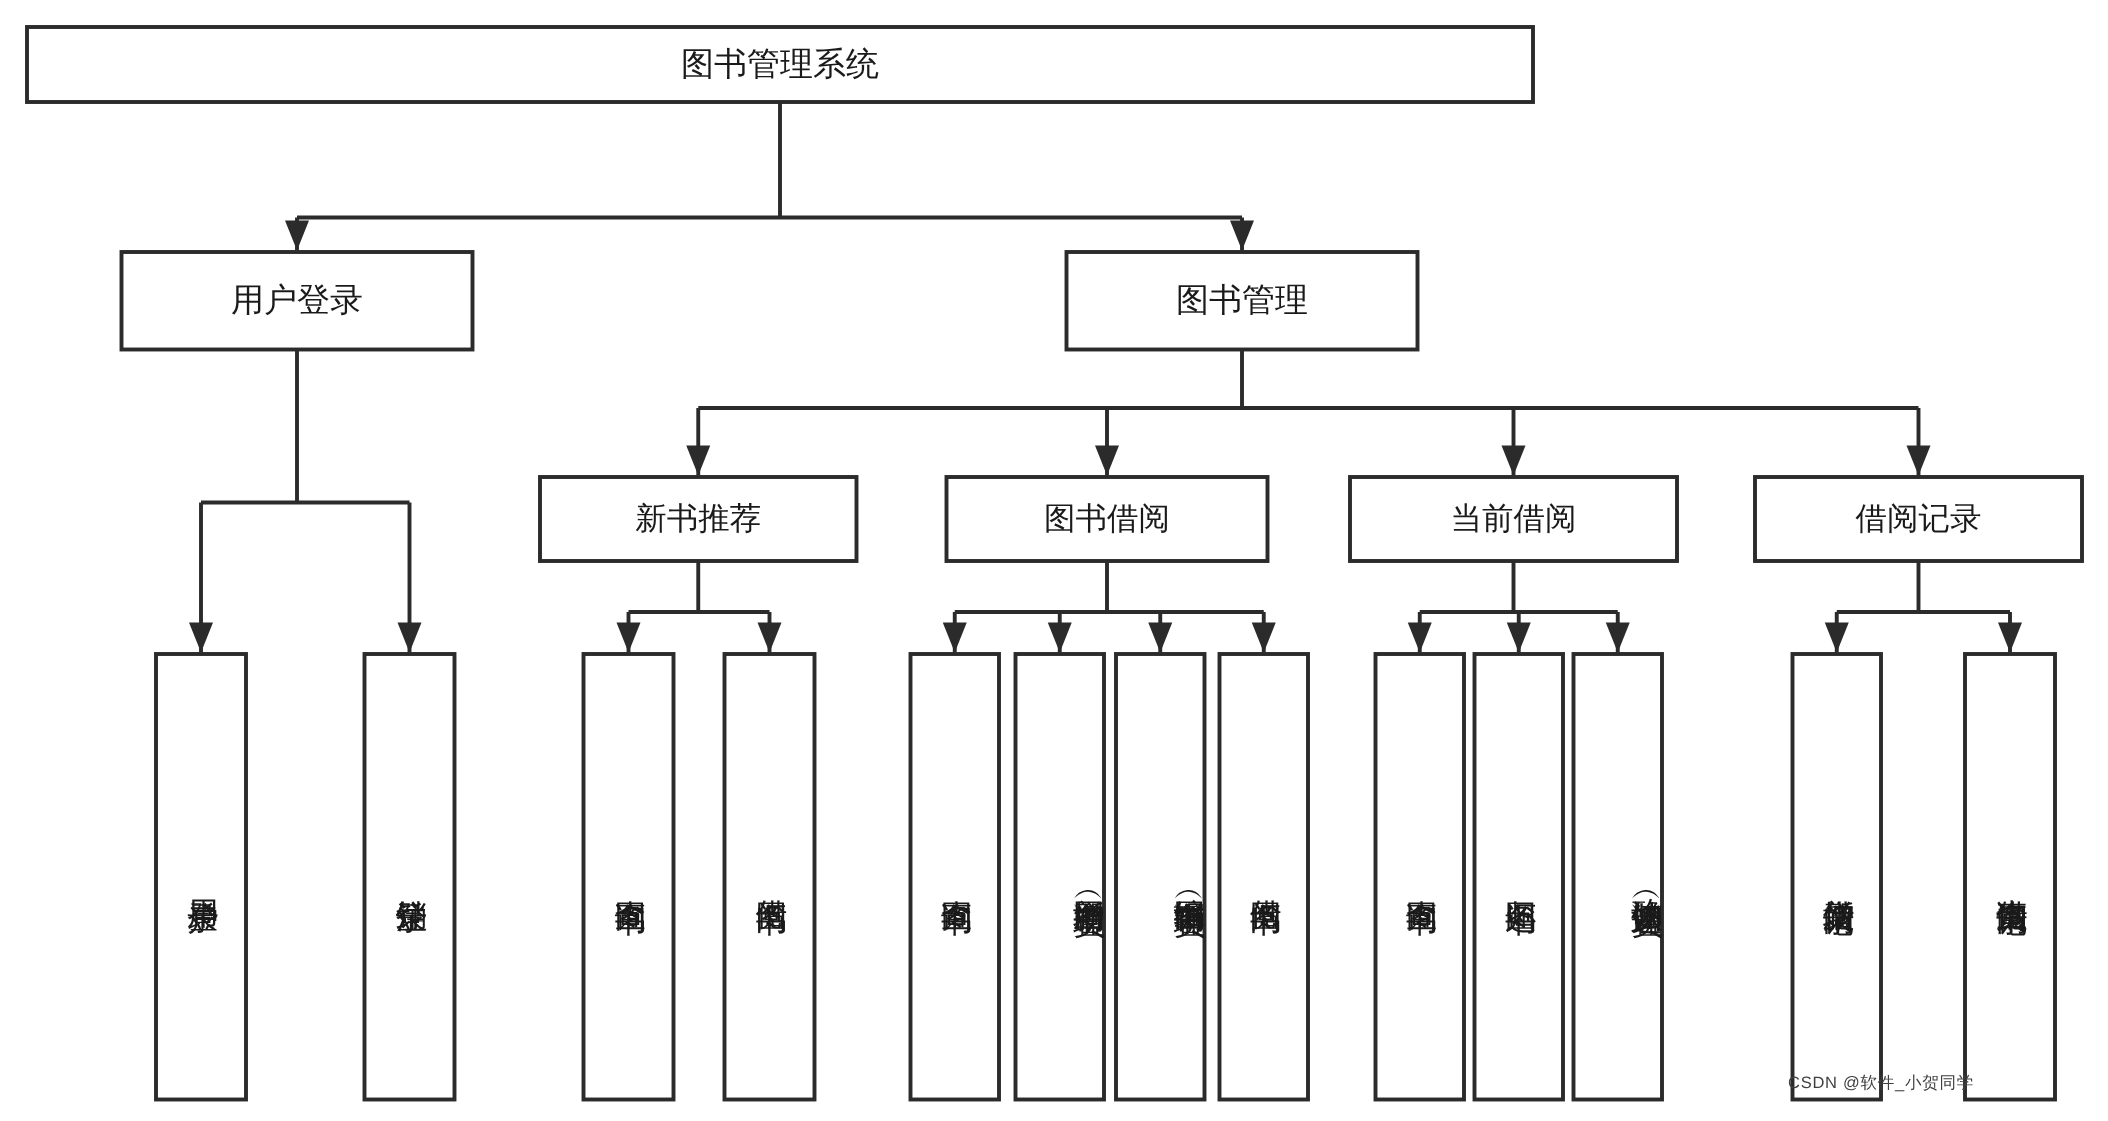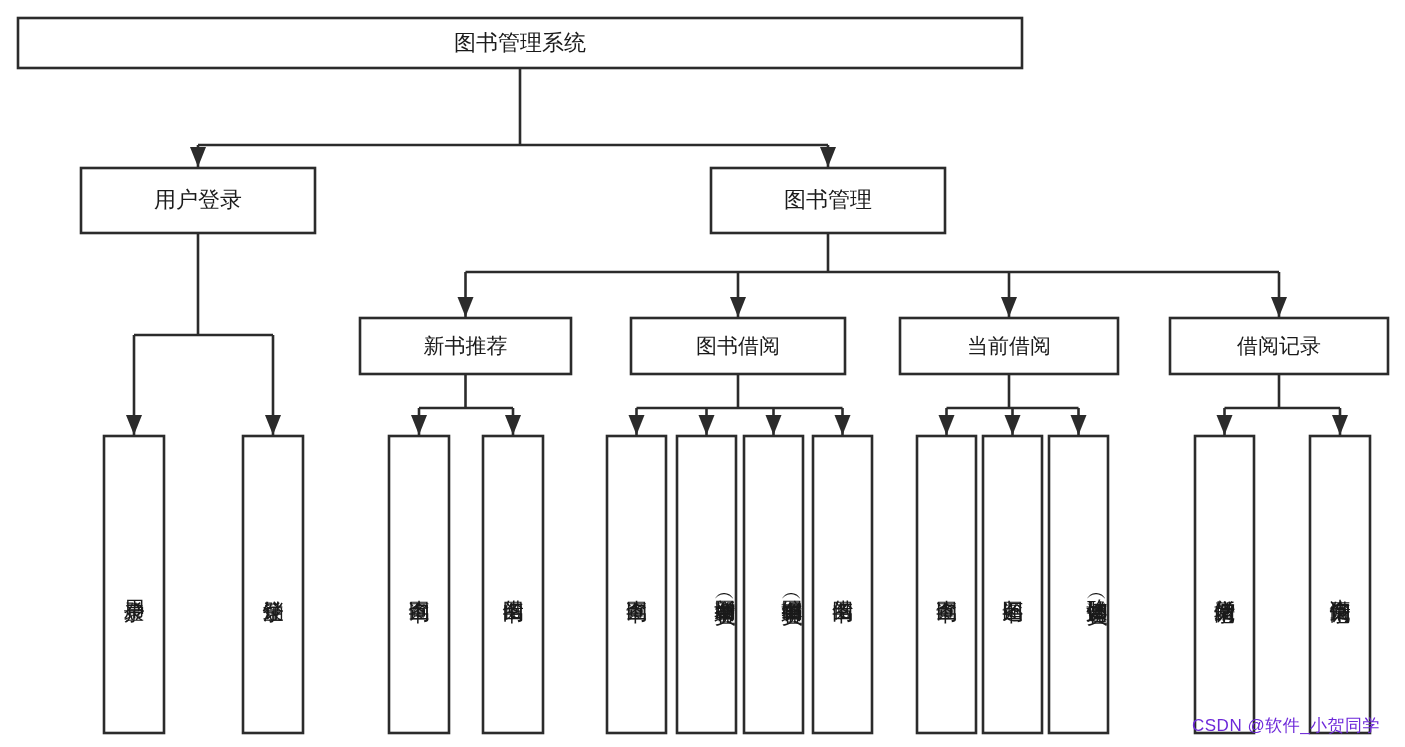--- a/index.html
+++ b/index.html
@@ -66,22 +66,22 @@
     pointer-events: none;
   }
   .leaf-label.centered {
     align-items: center;
   }
   .watermark {
     position: absolute;
     left: 1192px;
     top: 714px;
     font-family: "Liberation Sans", "DejaVu Sans", sans-serif;
-    font-size: 17px;
-    color: #6d28d9;
+    font-size: 11px;
+    color: #404040;
     white-space: nowrap;
     letter-spacing: 0.5px;
   }
 </style>
 </head>
 <body>
 
 <div id="diagram-root">
 
   <svg class="diagram-canvas" viewBox="0 0 1405 747">

